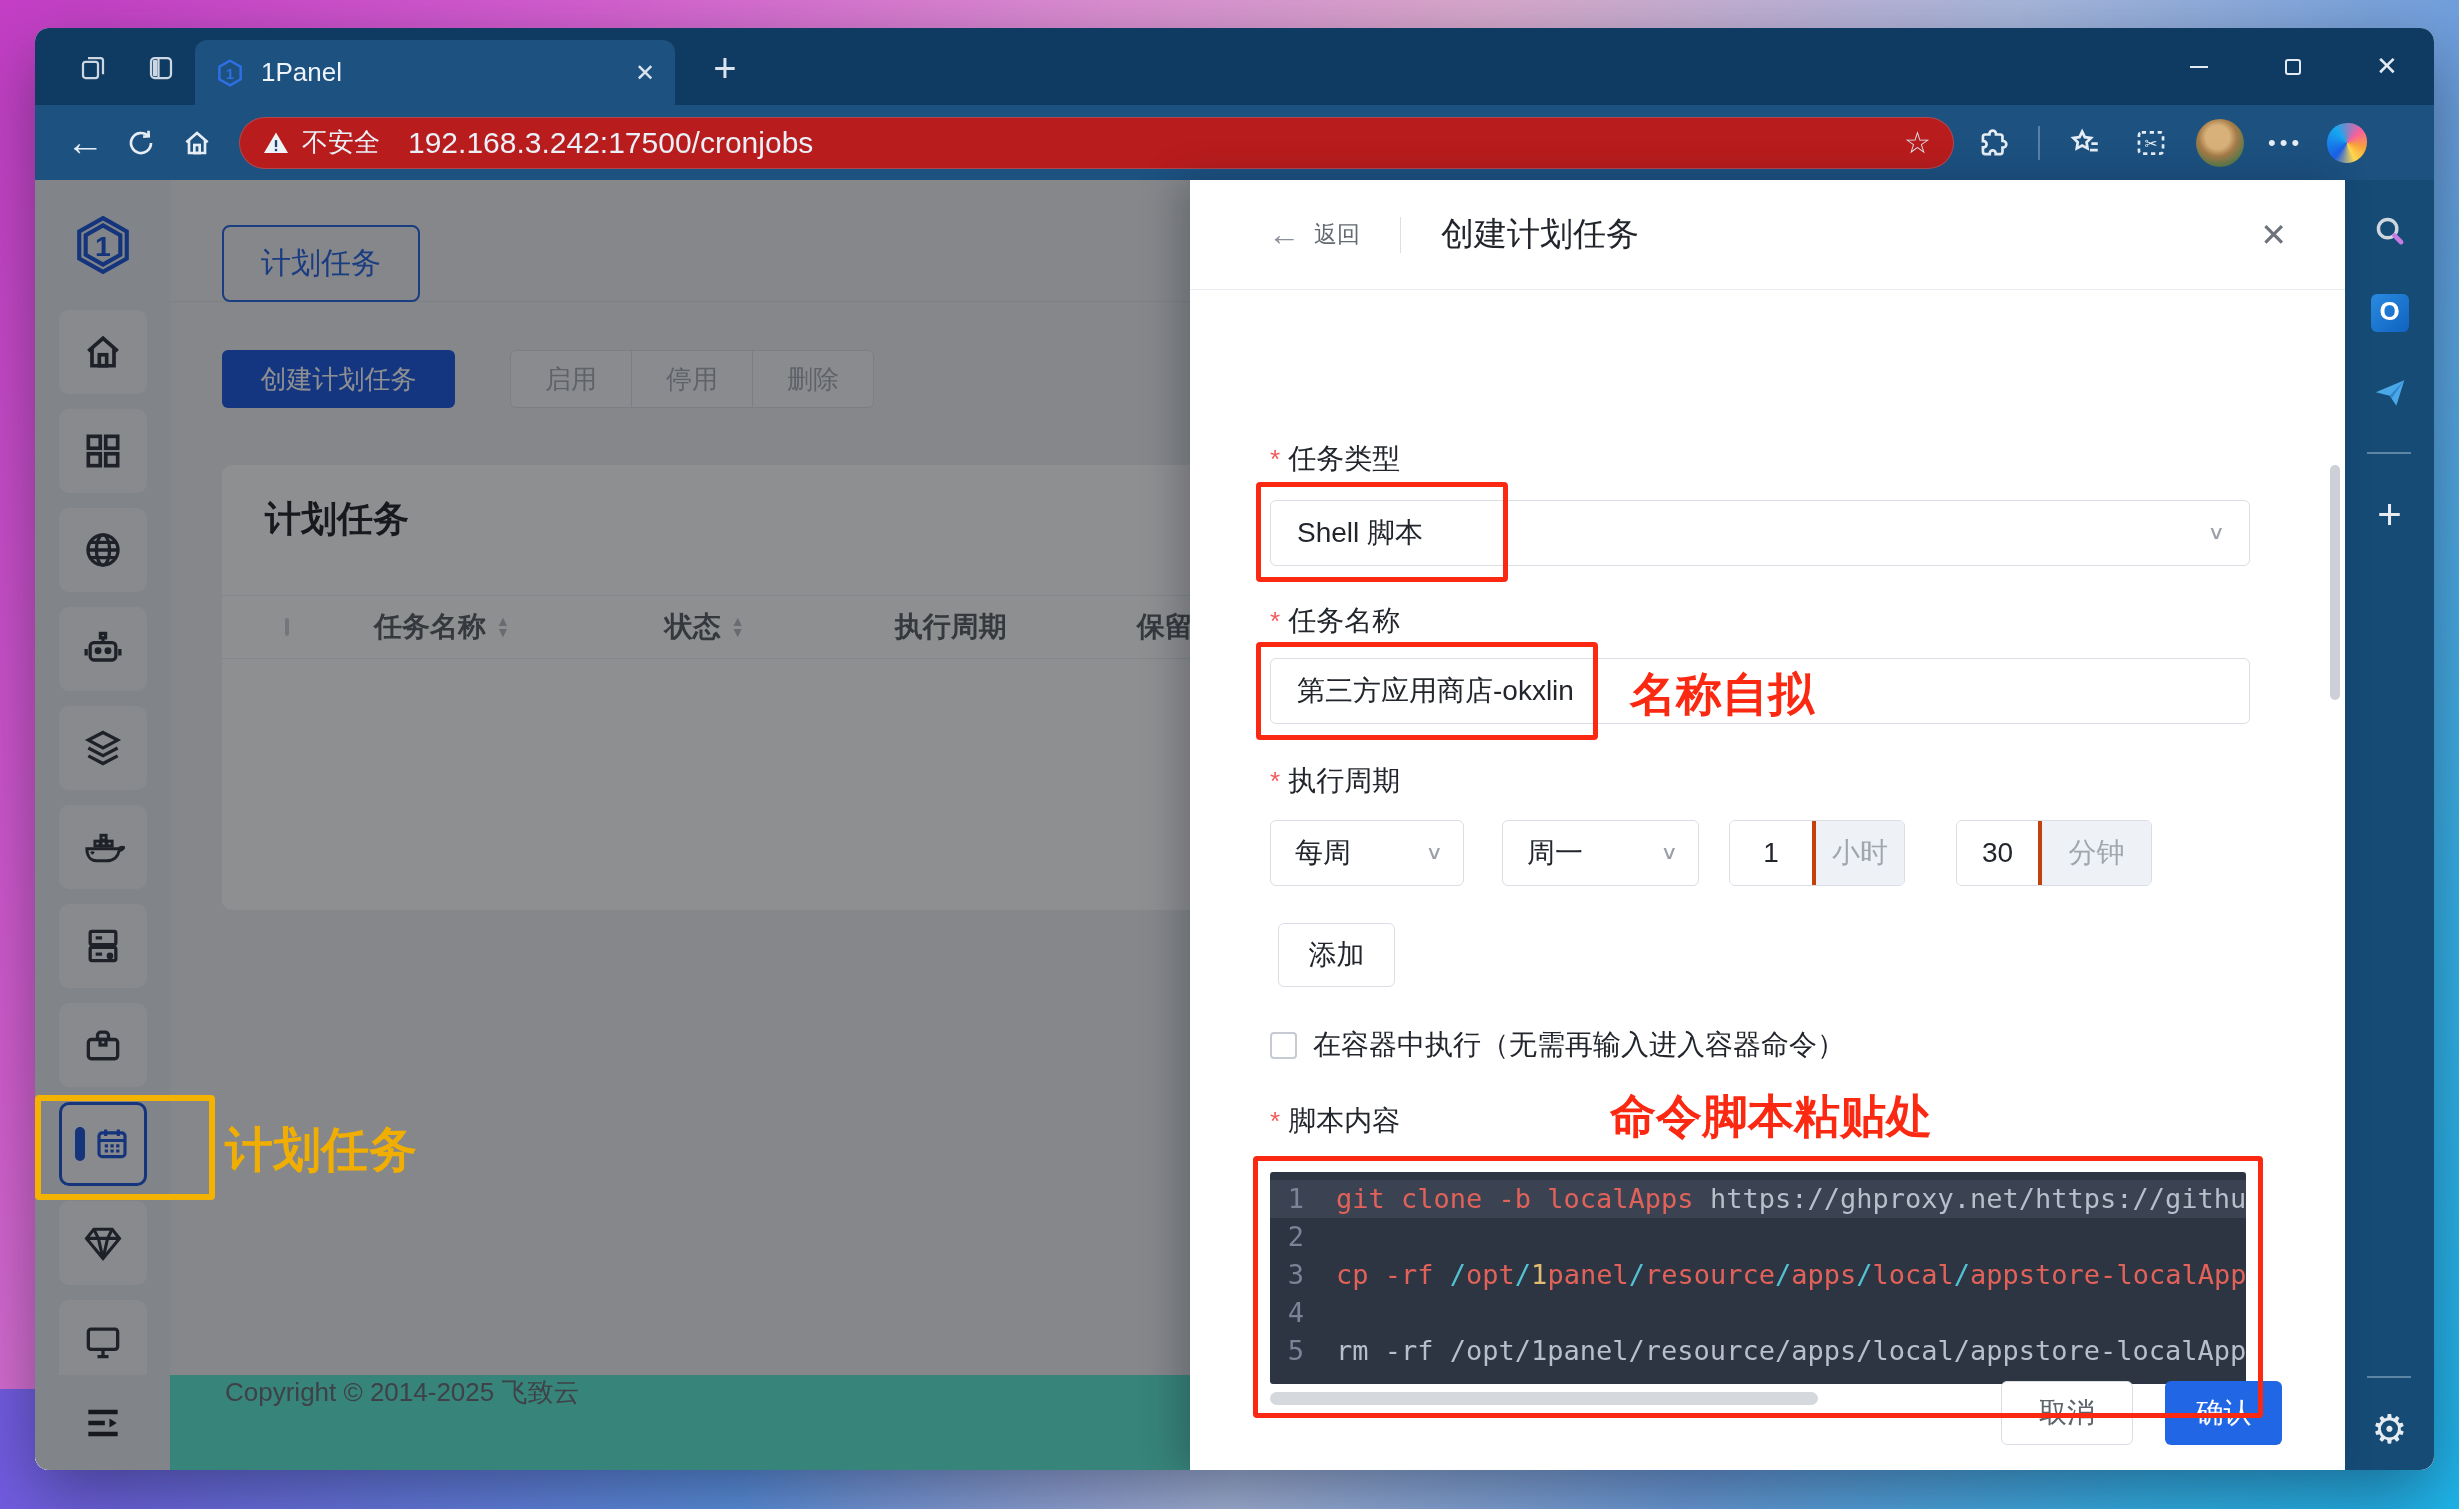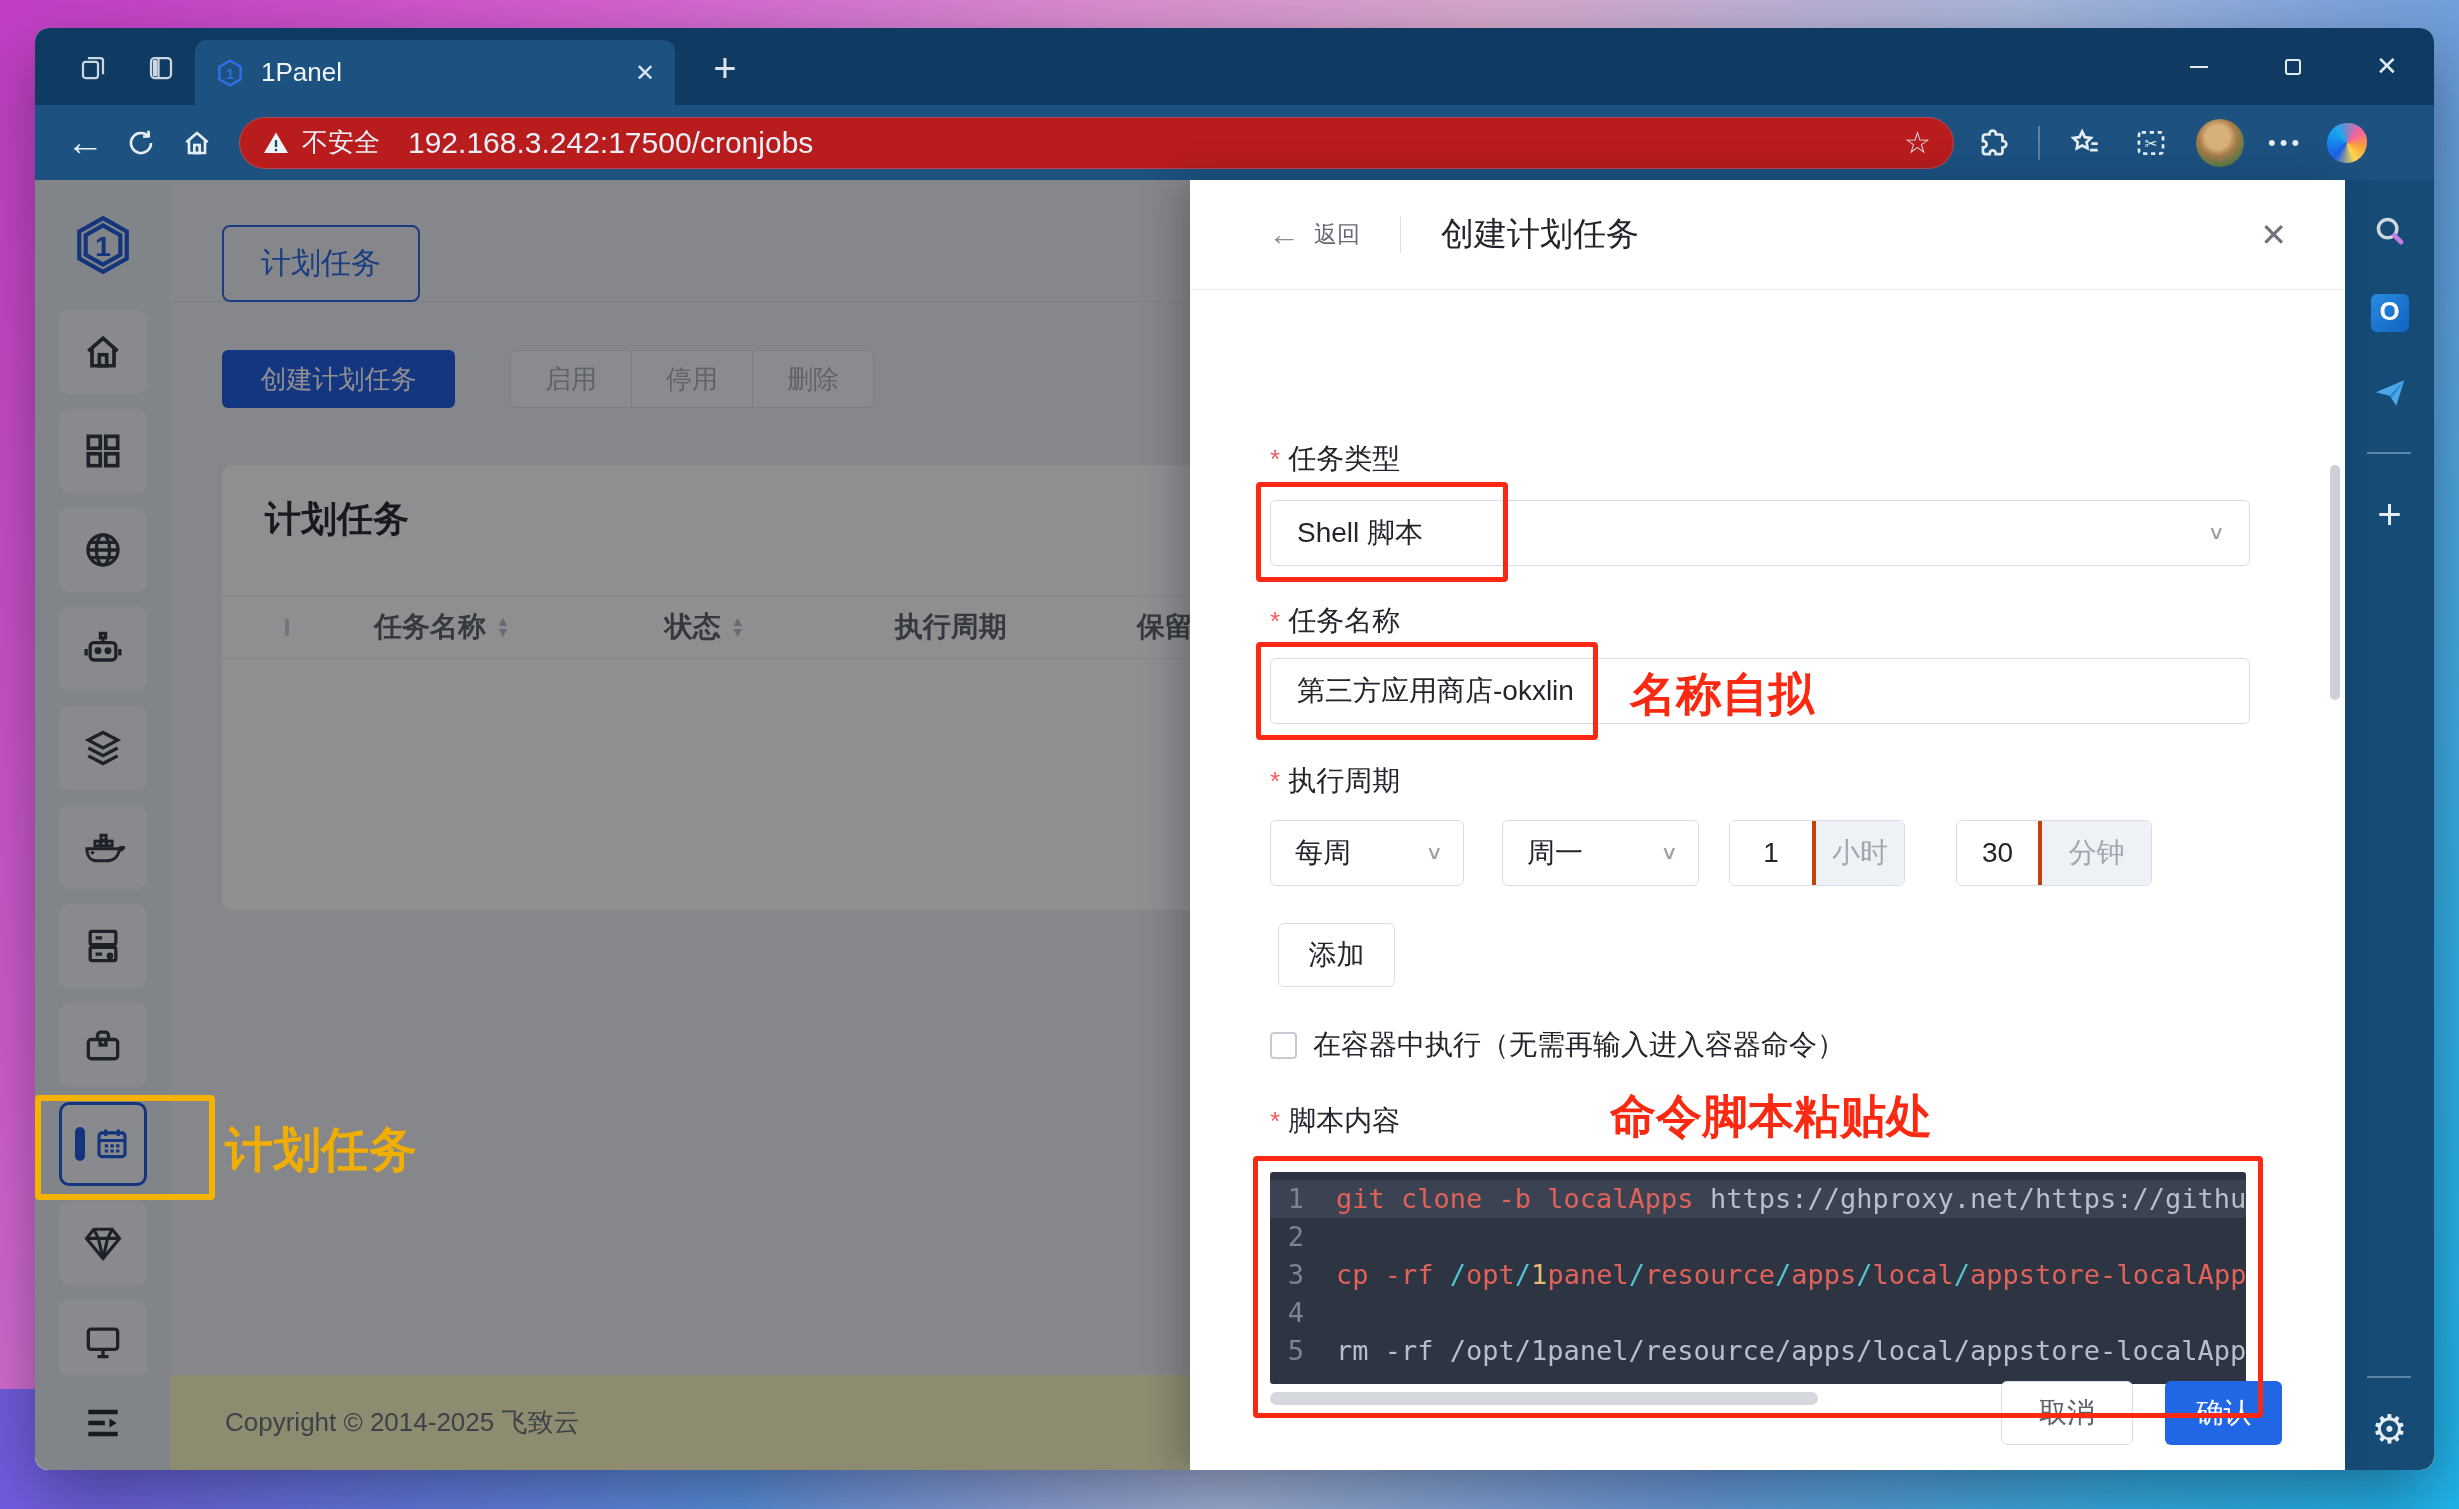--- a/index.html
+++ b/index.html
@@ -79,21 +79,21 @@
   .btn-group .gbtn:first-child { border-radius:6px 0 0 6px; margin-left:0; }
   .btn-group .gbtn:last-child { border-radius:0 6px 6px 0; }
   .card { position:absolute; left:52px; top:285px; width:968px; height:445px; background:#fff; border-radius:10px 0 0 10px; }
   .card-title { position:absolute; left:43px; top:30px; font-size:36px; font-weight:bold; color:#23262c; }
   .thead { position:absolute; left:0; top:130px; width:100%; height:64px; border-top:1px solid #ebeef5; border-bottom:1px solid #ebeef5;
     display:flex; align-items:center; font-size:28px; font-weight:bold; color:#5c6066; }
   .th-check { width:18px; height:18px; border:2px solid #cdd1d9; border-radius:3px; margin-left:63px; }
   .th { display:flex; align-items:center; gap:10px; white-space:nowrap; }
   .th1{ margin-left:85px; } .th2{ margin-left:155px; } .th3{ margin-left:150px; } .th4{ margin-left:130px; }
   .sort { display:flex; flex-direction:column; line-height:11px; font-size:14px; color:#b9bdc4; }
-  .main-footer { position:absolute; left:0; bottom:0; width:100%; height:95px; background:#fef9c3; display:flex; align-items:center; }
+  .main-footer { position:absolute; left:0; bottom:0; width:100%; height:95px; background:#5eead4; display:flex; }
   .copyright { margin-left:55px; font-size:26px; color:#6b7076; }
 
   
   .dim { position:absolute; left:0; top:0; width:1155px; height:1290px; background:rgba(8,11,16,.46); z-index:20; }
 
   
   .drawer { position:relative; width:1155px; flex:none; background:#fff; z-index:10; box-shadow:-12px 0 35px rgba(15,25,40,.25); }
   .drawer-header { height:110px; display:flex; align-items:center; border-bottom:1px solid #e9ecf1; }
   .back-arrow { margin-left:78px; font-size:32px; color:#8a9199; }
   .back-label { margin-left:14px; font-size:23px; color:#646a73; }

